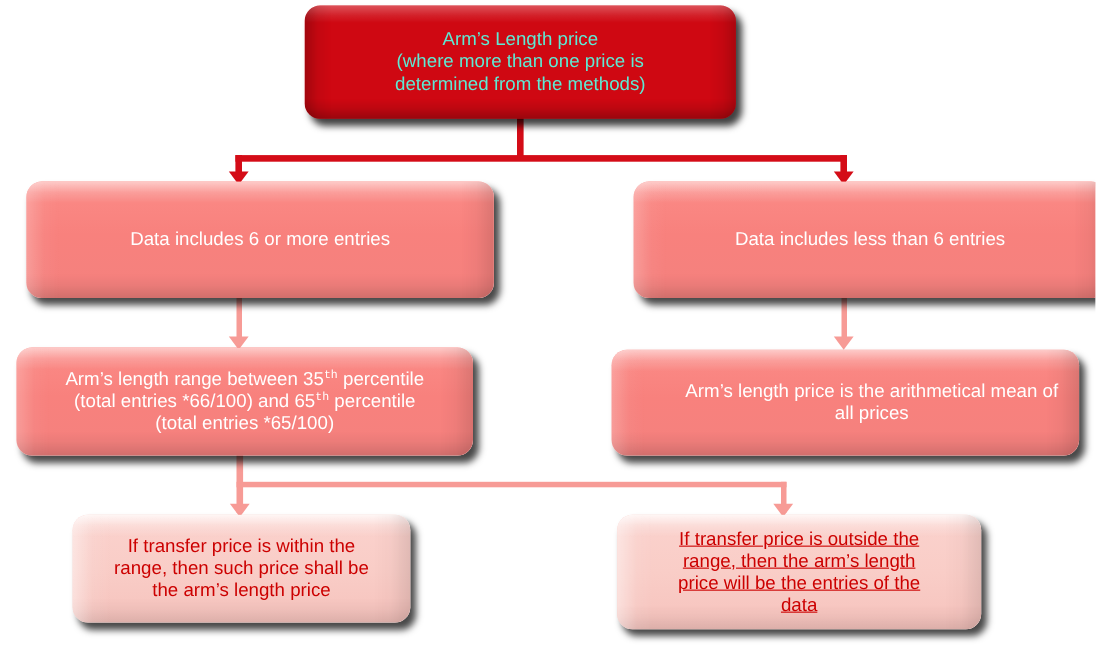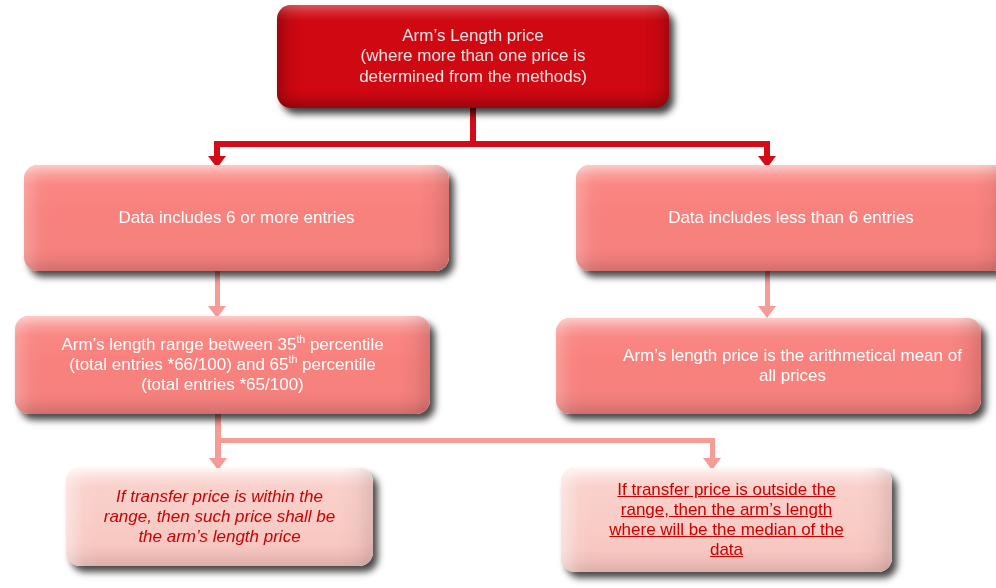--- a/index.html
+++ b/index.html
@@ -45,21 +45,21 @@
   .node .bevel::after {
     content: "";
     position: absolute;
     inset: 0;
     border-radius: 14px;
   }
 
   
   .node.root {
     background: #cf0812;
-    color: #e5e5e5;
+    color: #5eead4;
     font-size: 17px;
     box-shadow: 5px 6px 7px rgba(0,0,0,0.75);
   }
   .node.root .bevel::before {
     background:
       linear-gradient(to bottom,
         rgba(255,255,255,0.30) 0px,
         rgba(255,255,255,0.10) 9px,
         rgba(255,255,255,0.00) 16px),
       linear-gradient(to top,
@@ -153,21 +153,21 @@
     height: 0;
     z-index: 0;
   }
   .arrow.dark  { border-left: 9px solid transparent;
                  border-right: 9px solid transparent;
                  border-top: 12px solid #d40c17; }
   .arrow.light { border-left: 9px solid transparent;
                  border-right: 9px solid transparent;
                  border-top: 12px solid #f79b96; }
 
-  sup { font-size: 0.62em; vertical-align: super; line-height: 0; }
+  sup { font-size: 0.62em; vertical-align: super; line-height: 0; font-family: Liberation Mono, monospace; }
 </style>
 </head>
 <body>
 
 <div id="canvas">
 
   <div class="conn dark" style="left:470px; top:106px; width:6px; height:38px;"></div>
 
   <div class="conn dark" style="left:214px; top:141px; width:556px; height:6px;"></div>
 
@@ -219,32 +219,32 @@
   </div>
 
   <div class="node salmon" style="left:556px; top:318px; width:425px; height:96px;padding-left:48px;">
     <span class="bevel"></span>
     <span class="label">
       <span>Arm’s length price is the arithmetical mean of</span><br>
       <span>all prices</span>
     </span>
   </div>
 
-  <div class="node pale" style="left:66px; top:468px; width:307px; height:98px;font-style:italic;">
+  <div class="node pale" style="left:66px; top:468px; width:307px; height:98px;">
     <span class="bevel"></span>
     <span class="label">
       <span>If transfer price is within the</span><br>
       <span>range, then such price shall be</span><br>
       <span>the arm’s length price</span>
     </span>
   </div>
 
   <div class="node pale" style="left:561px; top:468px; width:331px; height:104px;text-decoration:underline;">
     <span class="bevel"></span>
     <span class="label">
       <span>If transfer price is outside the</span><br>
       <span>range, then the arm’s length</span><br>
-      <span>where will be the median of the</span><br>
+      <span>price will be the entries of the</span><br>
       <span>data</span>
     </span>
   </div>
 
 </div>
 
 </body></html>

